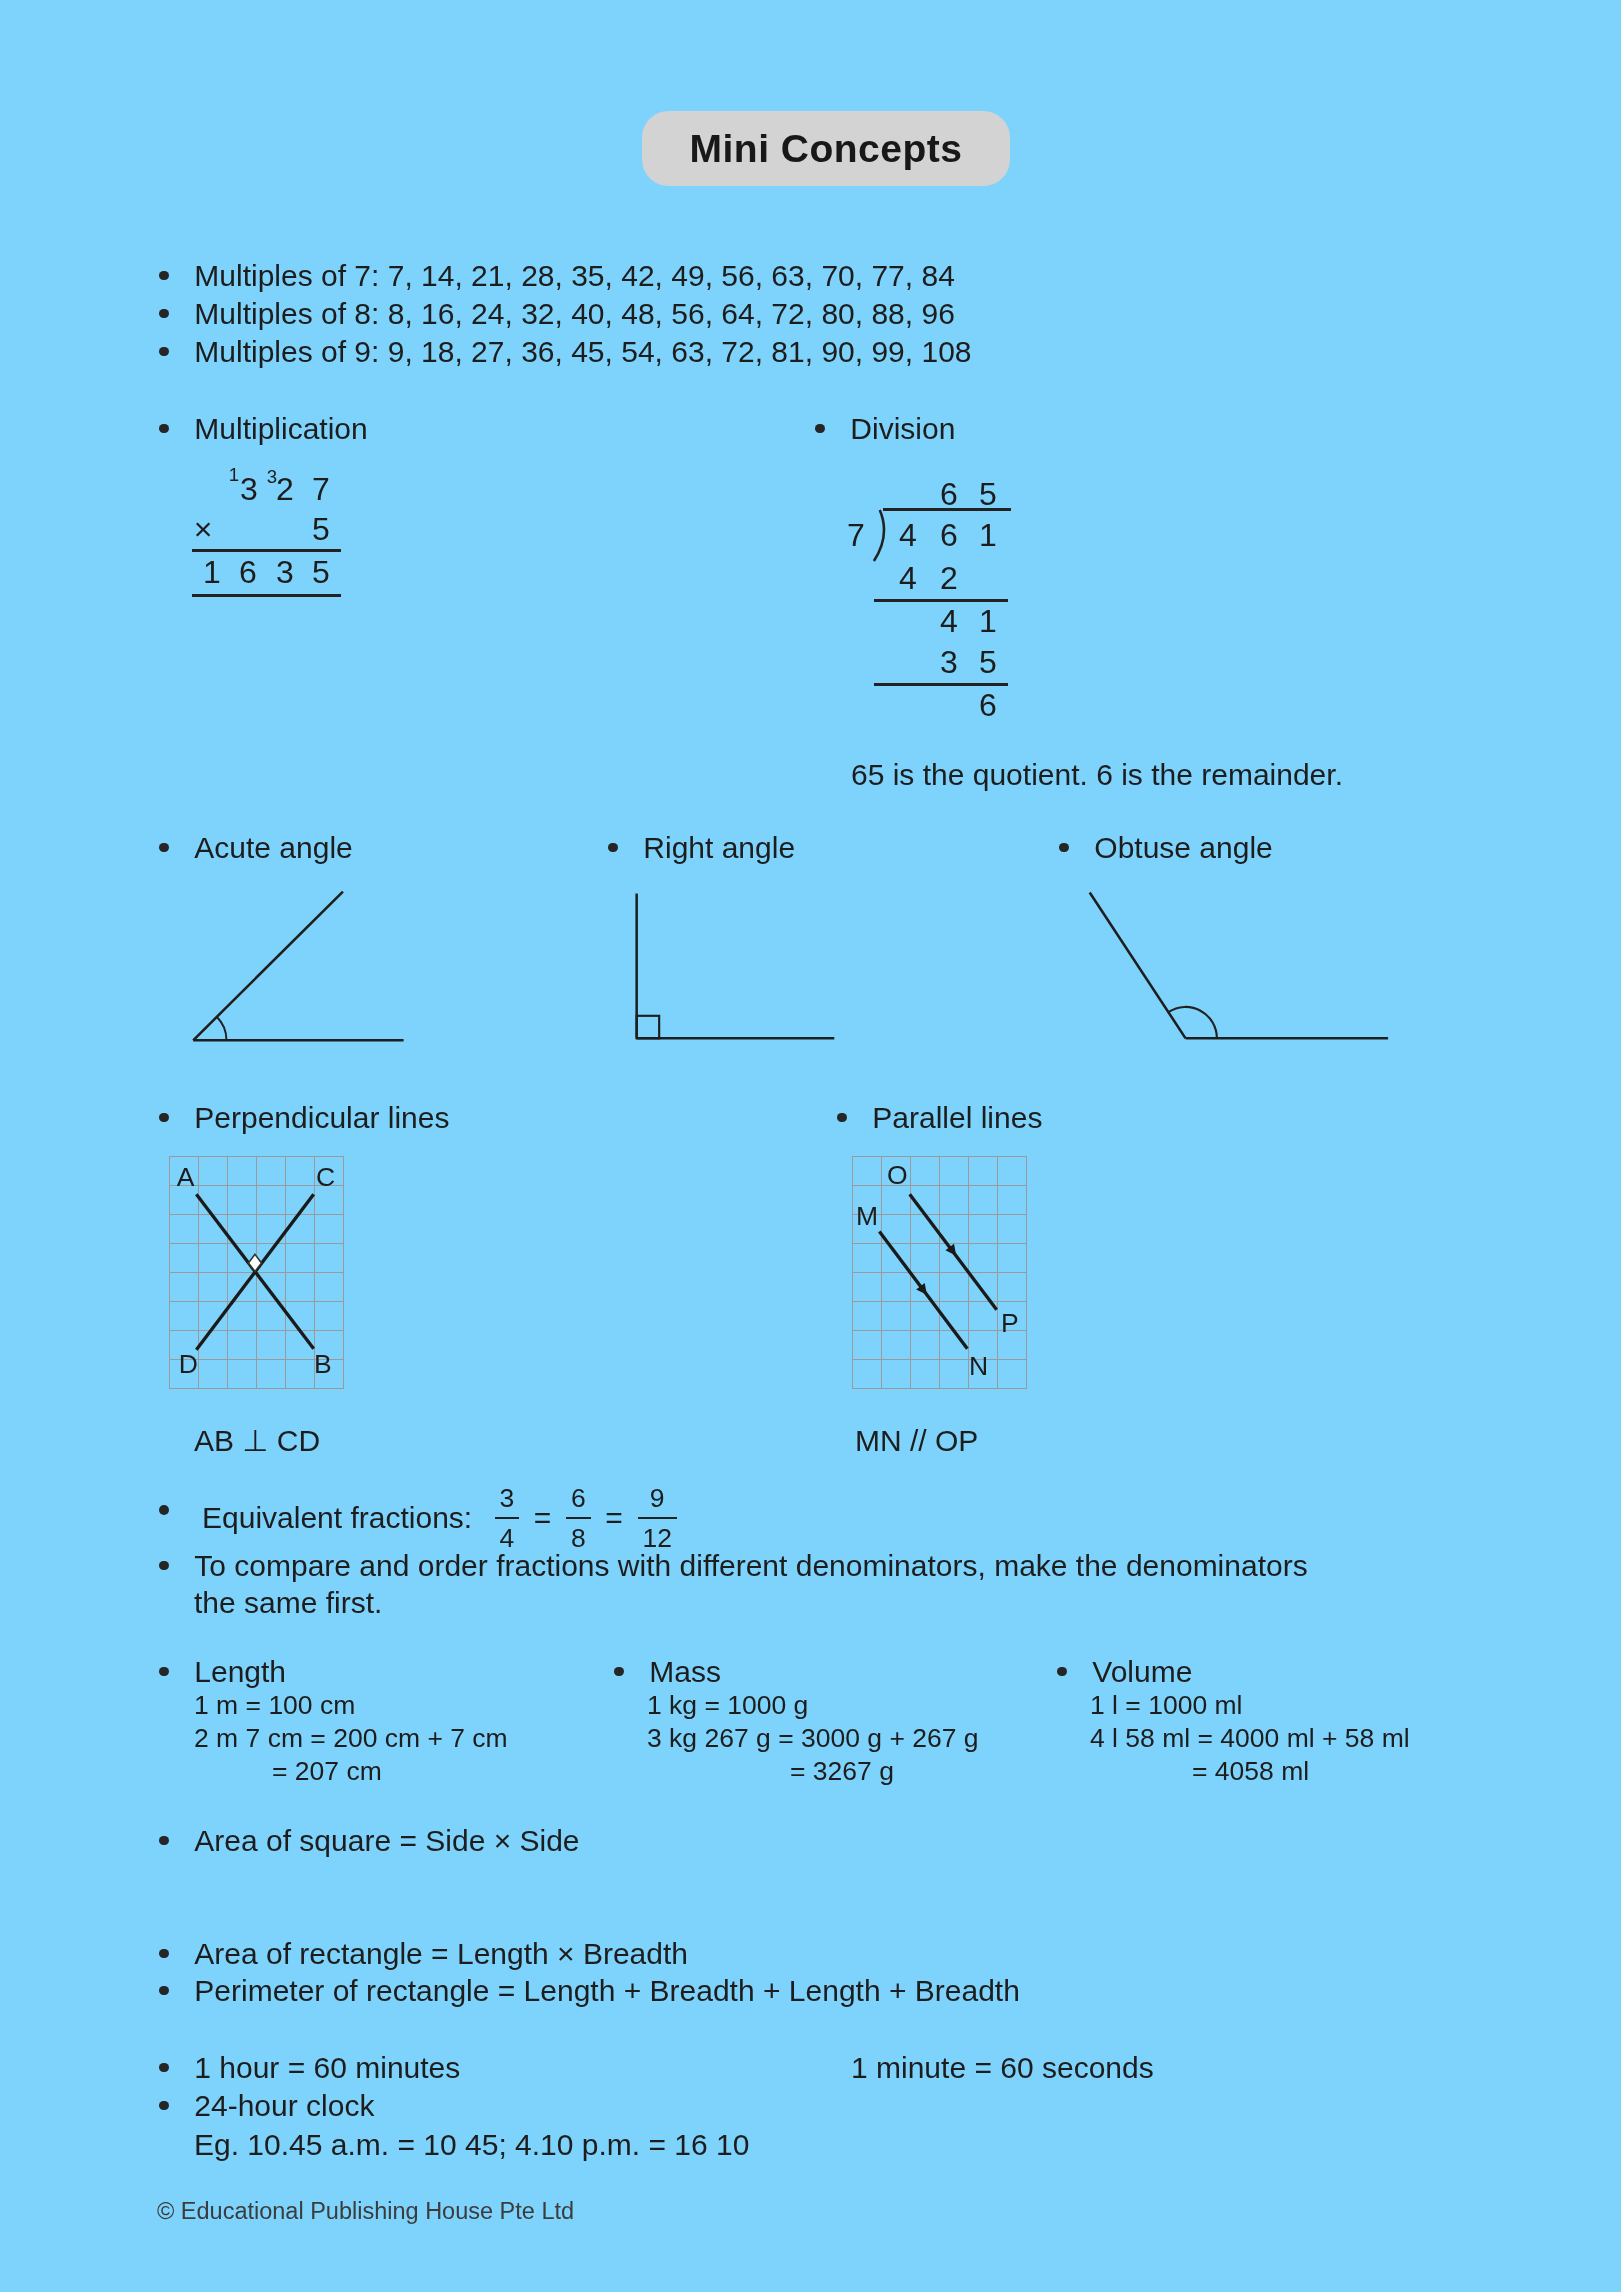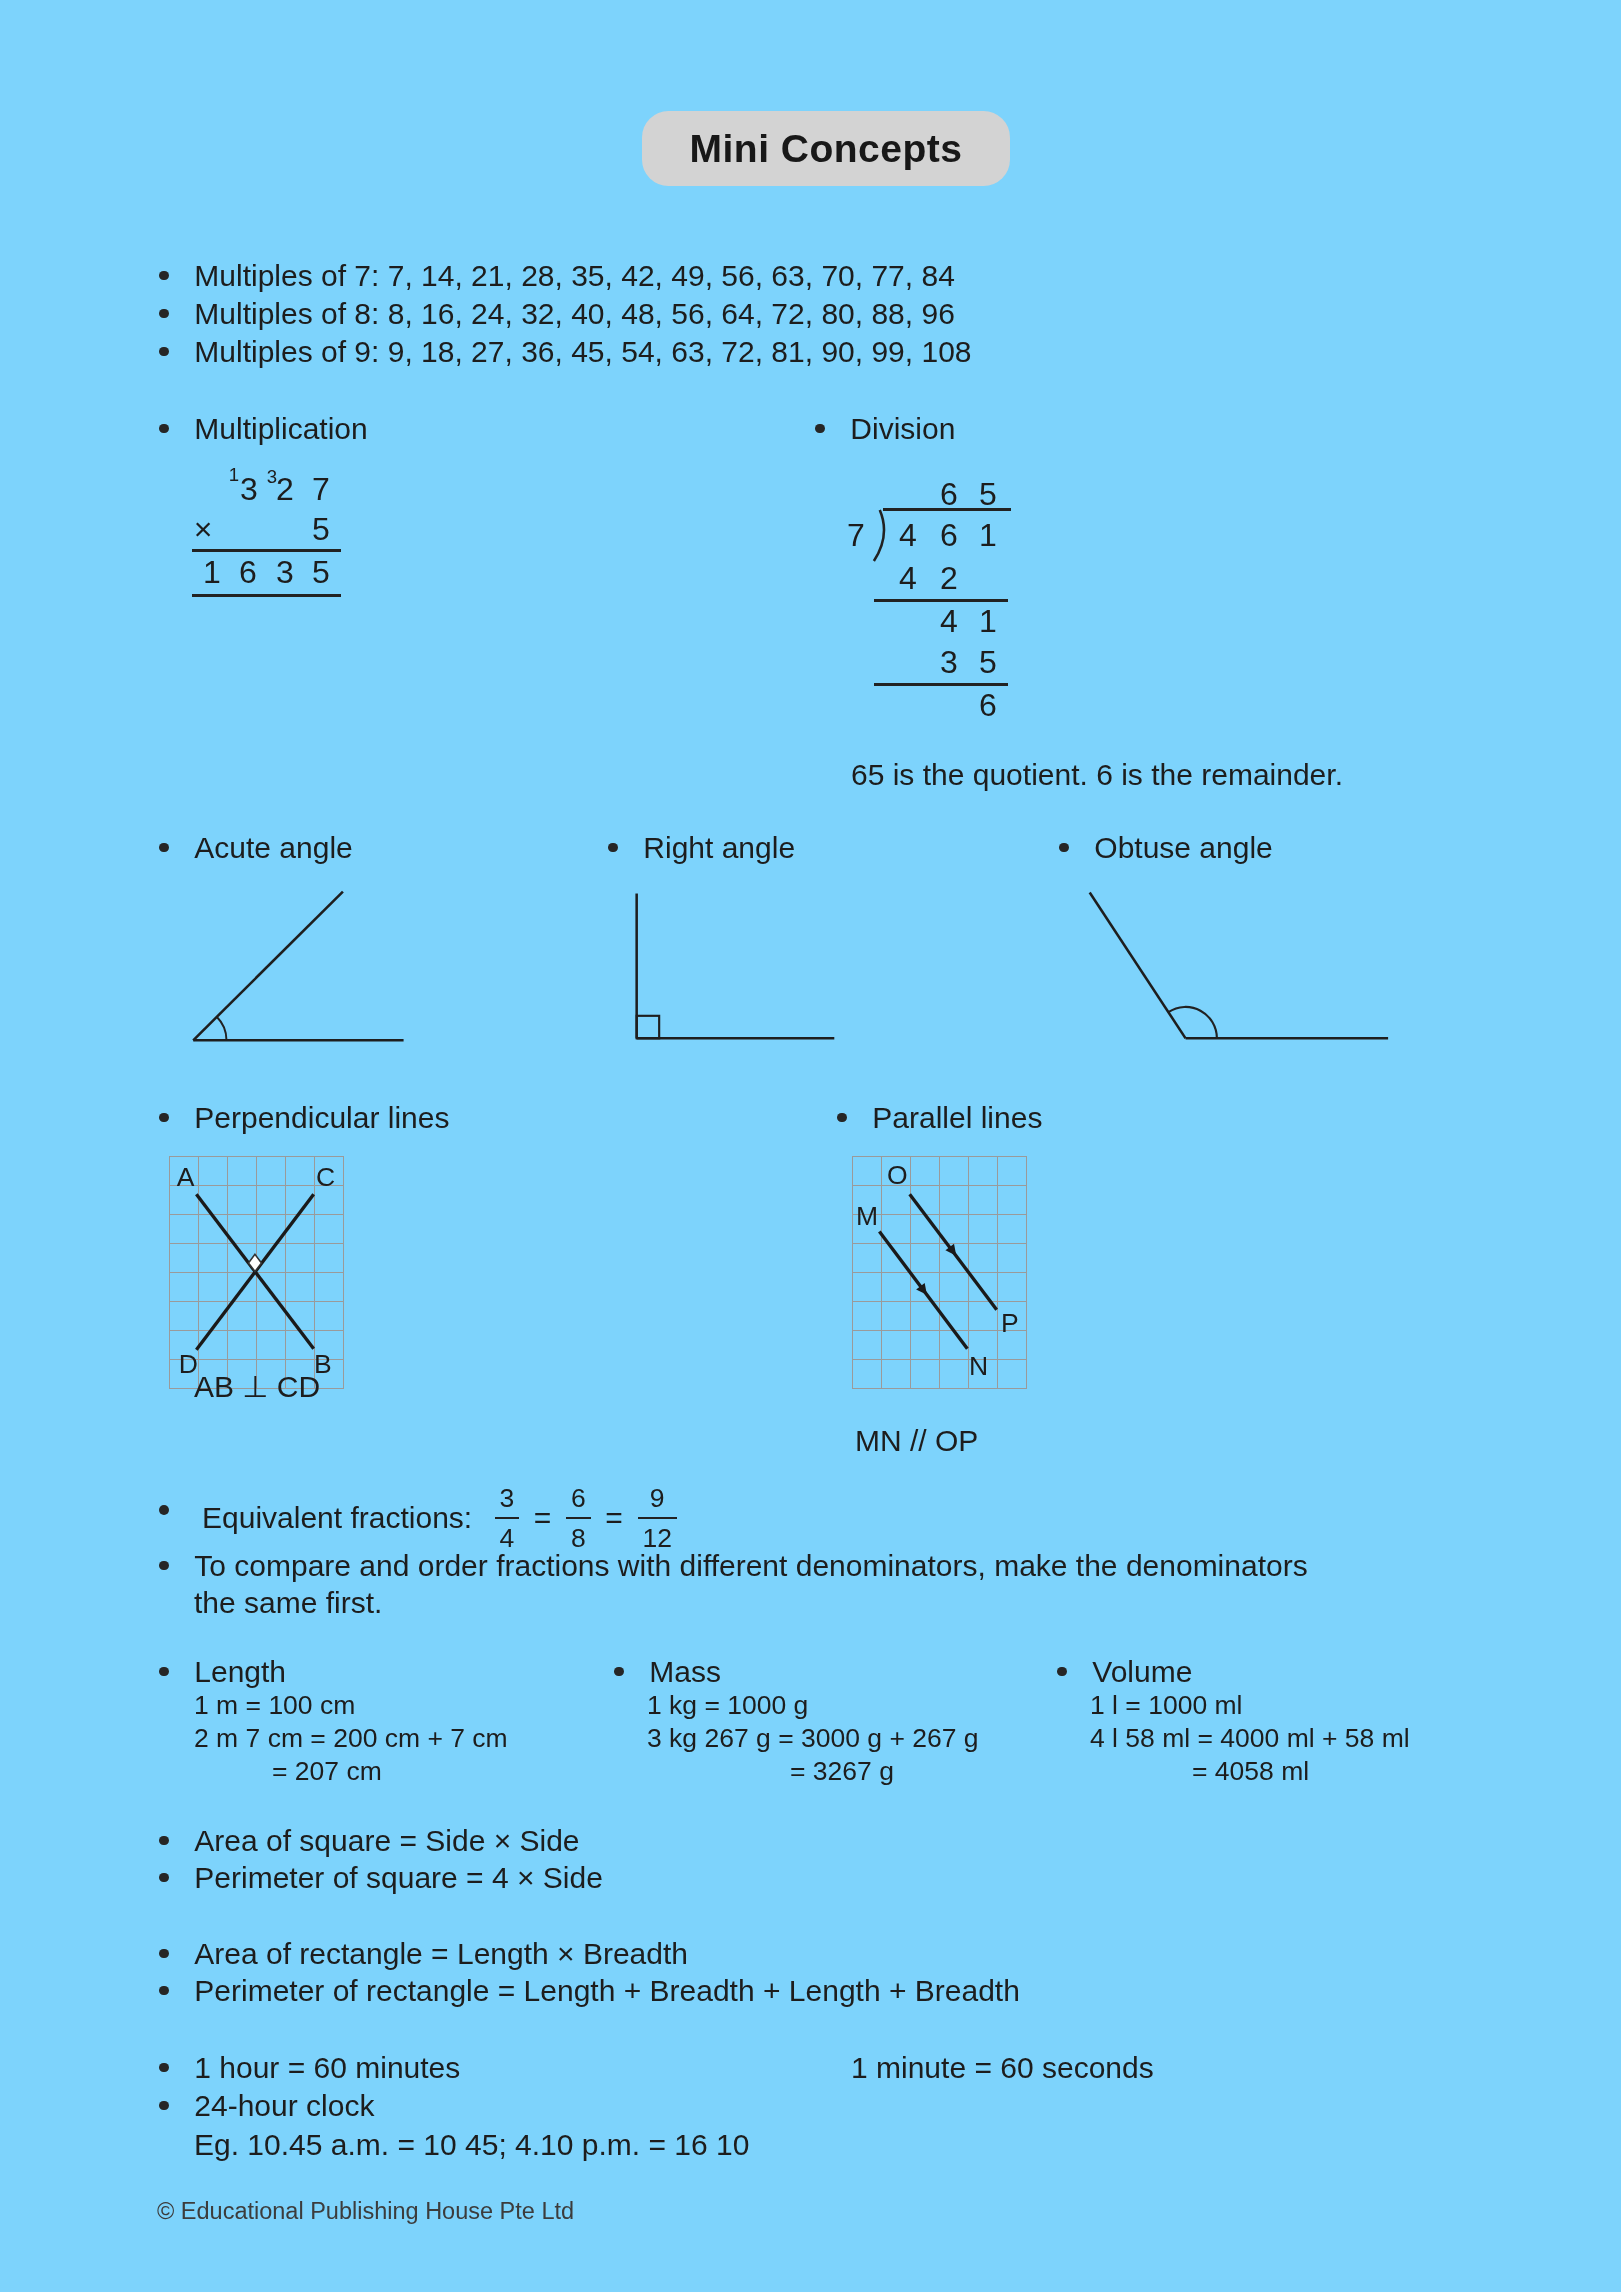--- a/index.html
+++ b/index.html
@@ -159,21 +159,21 @@
       <line x1="28" y1="77" x2="118" y2="197" stroke="#1a1a1a" stroke-width="3.4"></line>
       <polygon points="0,-5.5 11,0 0,5.5" fill="#1a1a1a" transform="translate(100,93) rotate(53)"></polygon>
       <polygon points="0,-5.5 11,0 0,5.5" fill="#1a1a1a" transform="translate(70,133) rotate(53)"></polygon>
     </svg>
     <span class="glbl" style="left:35px;top:3.9px">O</span>
     <span class="glbl" style="left:3.9px;top:45px">M</span>
     <span class="glbl" style="left:149px;top:152px">P</span>
     <span class="glbl" style="left:117px;top:195px">N</span>
   </div>
 
-  <span class="abs" style="left:194px;top:1368px">AB ⊥ CD</span>
+  <span class="abs" style="left:194px;top:1422px">AB ⊥ CD</span>
   <span class="abs" style="left:855px;top:1422px">MN // OP</span>
 
   <span class="dot" style="position:absolute;left:159px;top:1505px"></span>
   <div class="frow">
     <span class="flabel">Equivalent fractions:</span>
     <span class="frac">
       <span class="num">3</span>
       <span class="den">4</span>
     </span>
     <span class="feq">=</span>
@@ -216,24 +216,20 @@
   <span class="abs sub" style="left:790px;top:1755px">= 3267 g</span>
 
   <span class="abs sub" style="left:1090px;top:1689px">1 l = 1000 ml</span>
   <span class="abs sub" style="left:1090px;top:1722px">4 l 58 ml = 4000 ml + 58 ml</span>
   <span class="abs sub" style="left:1192px;top:1755px">= 4058 ml</span>
 
   <div class="li" style="left:159px;top:1822px">
     <span class="dot"></span>
     <span>Area of square = Side × Side</span>
   </div>
-  <div class="li" style="left:159px;top:1859px">
-    <span class="dot"></span>
-    <span>Perimeter of square = 4 × Side</span>
-  </div>
 
   <div class="li" style="left:159px;top:1935px">
     <span class="dot"></span>
     <span>Area of rectangle = Length × Breadth</span>
   </div>
   <div class="li" style="left:159px;top:1972px">
     <span class="dot"></span>
     <span>Perimeter of rectangle = Length + Breadth + Length + Breadth</span>
   </div>
 

